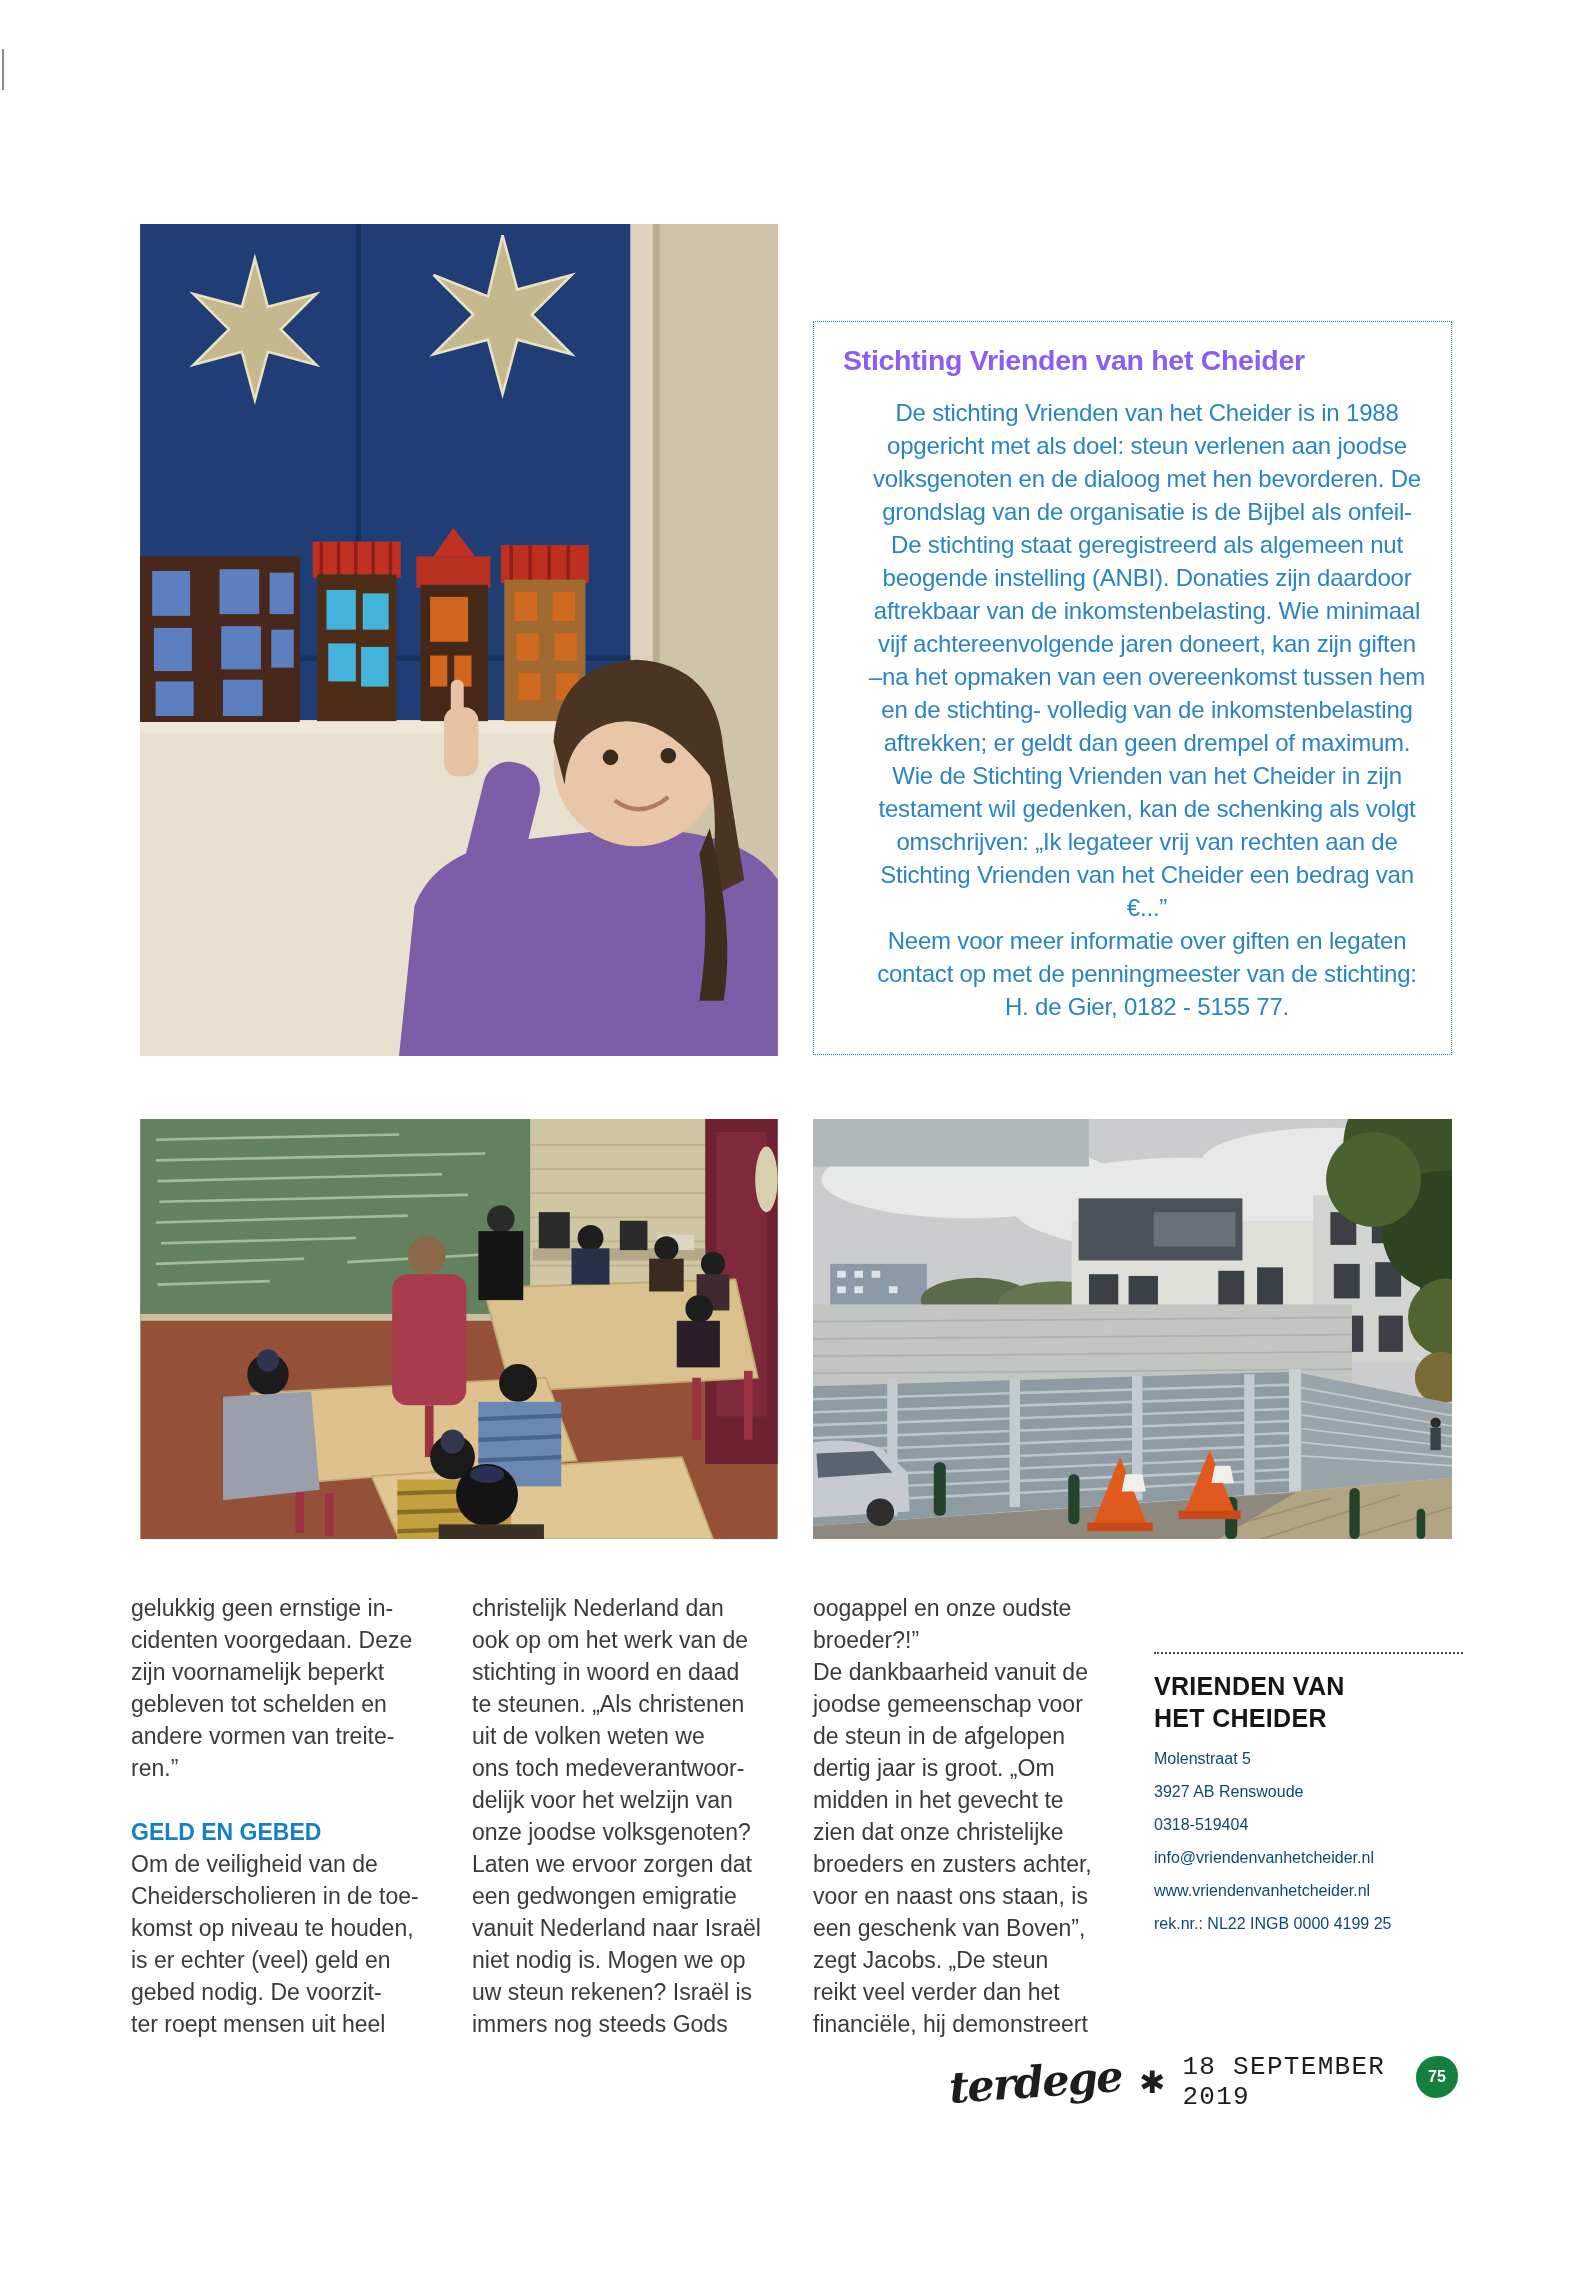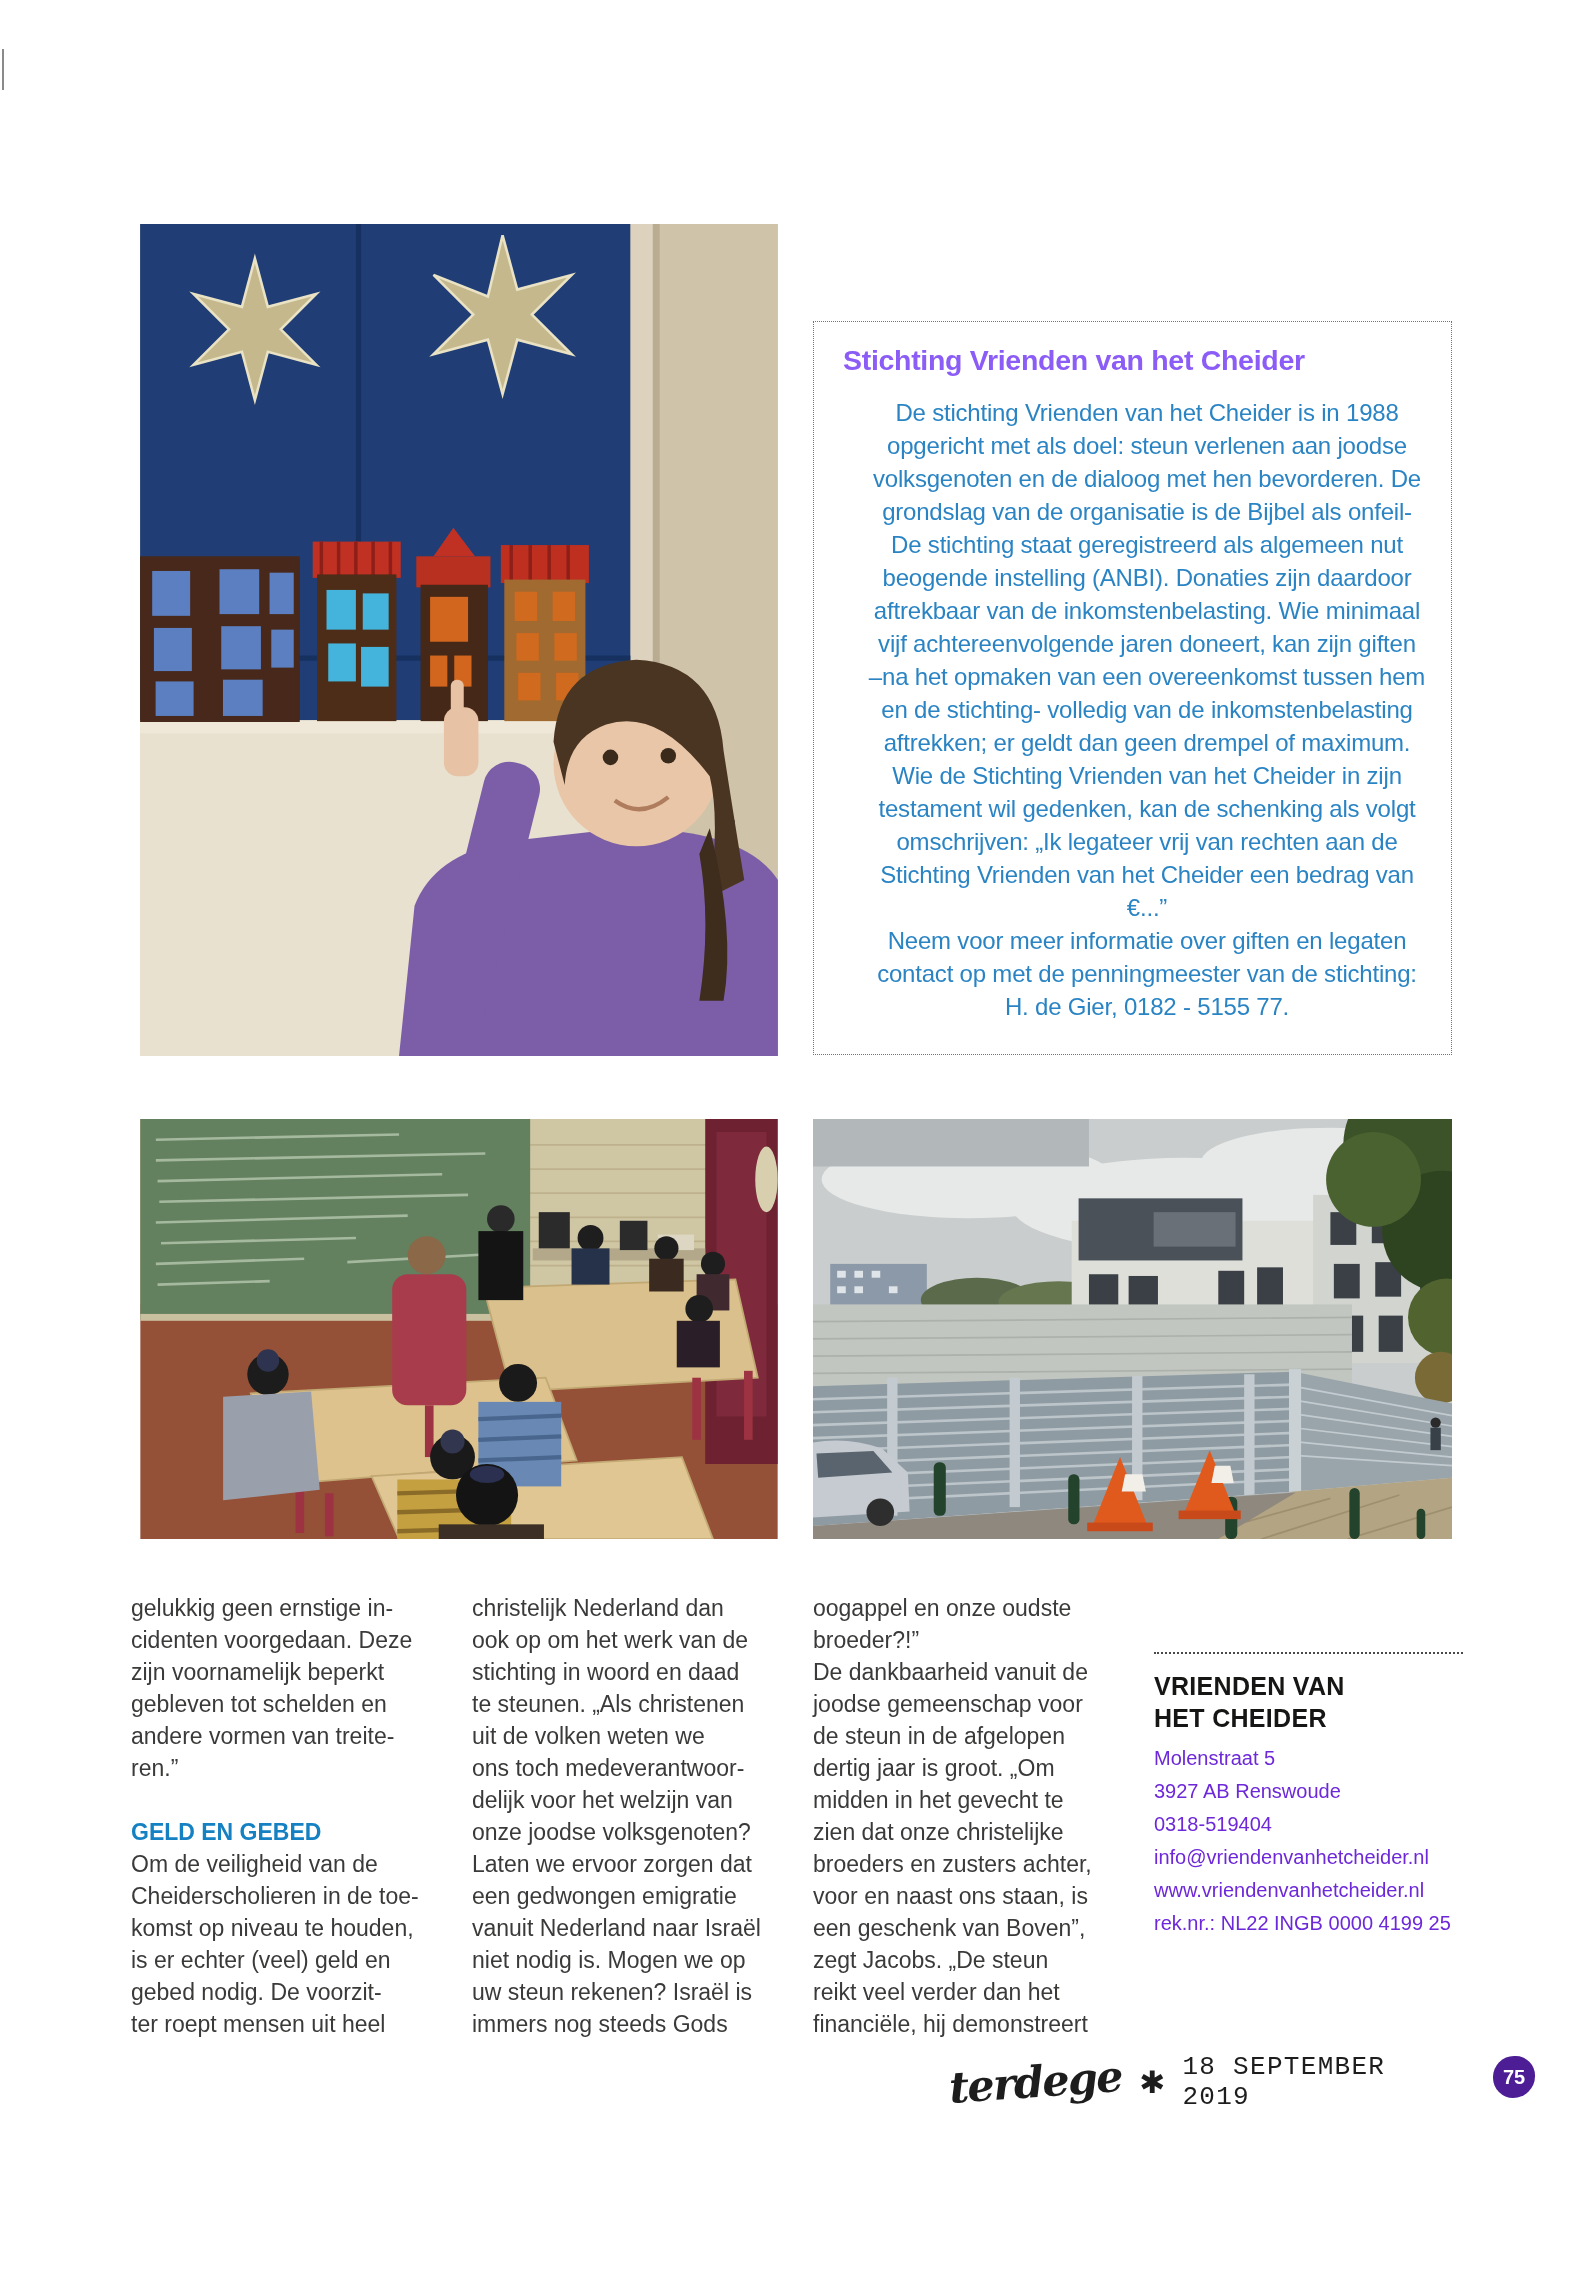--- a/index.html
+++ b/index.html
@@ -21,32 +21,32 @@
   .cols { position:absolute; left:131px; top:1592px; width:1333px; display:flex; gap:32px; }
   .col { width:309px; flex:0 0 309px; }
   .col .line { font-size:23px; line-height:32px; color:#3a3a39; white-space:nowrap; }
   .col .blank { height:32px; }
   .col .heading { color:#1581c2; font-weight:bold; }
 
   .contact { margin-top:60px; width:309px; }
   .contact-rule { border-top:2.6px dotted #4a4a4a; margin-bottom:15.5px; }
   .contact-title .line { font-size:25px; line-height:32px; font-weight:bold; color:#161615; letter-spacing:0.3px; white-space:nowrap; }
   .contact-details { margin-top:8.6px; }
-  .contact-details .line { font-size:20px; line-height:33px; color:#6d28d9; white-space:nowrap; }
+  .contact-details .line { font-size:16px; line-height:33px; color:#0c4a6e; white-space:nowrap; }
 
   .footer { position:absolute; top:2052px; left:949px; width:503px; display:flex;
             justify-content:flex-end; align-items:center; gap:17.3px; }
   .brand { font-family:"DejaVu Serif", serif; font-style:italic; font-weight:bold;
            font-size:43px; color:#1d1d1d; transform:rotate(-4deg); letter-spacing:-1.7px; }
   .sep { font-size:31px; color:#1d1d1d; }
   .date { font-family:"Liberation Mono", monospace; font-size:26px; font-weight:normal;
           color:#1d1d1d; letter-spacing:1.3px; }
-  .pagecircle { position:absolute; left:1493px; top:2056px; width:42px; height:42px;
-                border-radius:50% 46% 52% 48%; background:#4c1d95; color:#ffffff;
-                font-weight:bold; font-size:20px; display:flex; align-items:center; justify-content:center; }
+  .pagecircle { position:absolute; left:1416px; top:2056px; width:42px; height:42px;
+                border-radius:50% 46% 52% 48%; background:#15803d; color:#ffffff;
+                font-weight:bold; font-size:16px; display:flex; align-items:center; justify-content:center; }
 </style>
 </head>
 <body>
 
 <div class="page">
 
   <div class="cropmark"></div>
 
   <svg class="photo photo-top" viewBox="0 0 739 964">
     <rect x="0" y="0" width="739" height="964" fill="#ddd2bd"></rect>

